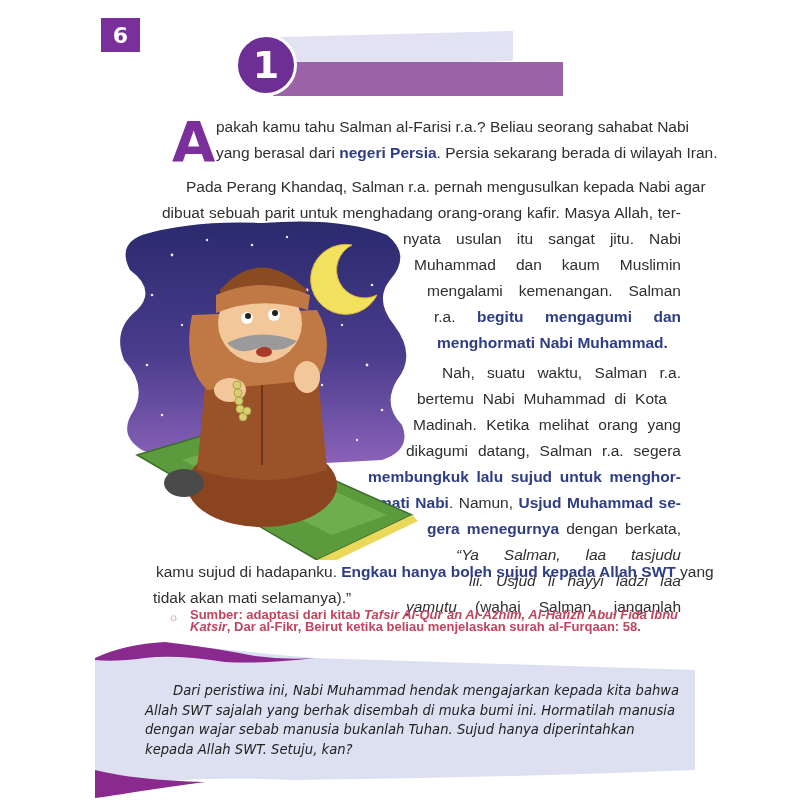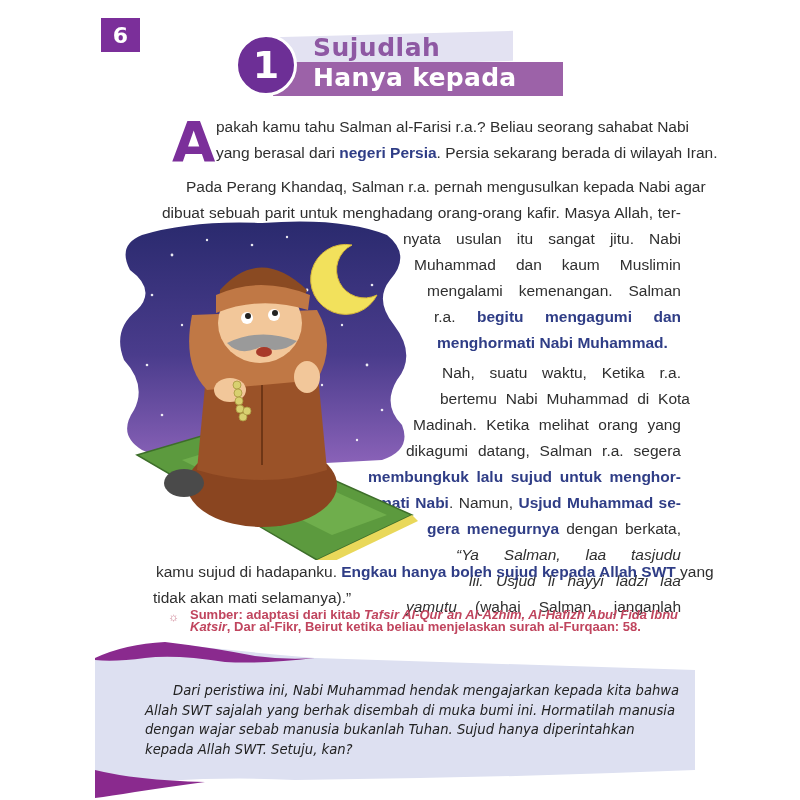--- a/index.html
+++ b/index.html
@@ -67,41 +67,39 @@
 </style>
 </head>
 <body>
 
 <div class="page-number">6</div>
 
 <div class="title-badge">
   <div class="title-top-bar"></div>
   <div class="title-bottom-bar"></div>
   <div class="title-circle">1</div>
-  <div class="title-line1">Sujudlah</div>
-  <div class="title-line2">Hanya kepada Allah</div>
 </div>
 
 <div class="dropcap">A</div>
 
 <div>
   <div class="line just" style="left:216px; top:118px; width:465px;"><span>pakah kamu tahu Salman al-Farisi r.a.? Beliau seorang sahabat Nabi</span></div>
   <div class="line" style="left:216px; top:144px;"><span>yang berasal dari </span><span class="hl">negeri Persia</span><span>. Persia sekarang berada di wilayah Iran.</span></div>
 
   <div class="line just" style="left:186px; top:178px; width:495px;"><span>Pada Perang Khandaq, Salman r.a. pernah mengusulkan kepada Nabi agar</span></div>
   <div class="line just" style="left:162px; top:204px; width:519px;"><span>dibuat sebuah parit untuk menghadang orang-orang kafir. Masya Allah, ter-</span></div>
 
   <div class="line just" style="left:403px; top:230px; width:278px;"><span>nyata usulan itu sangat jitu. Nabi</span></div>
   <div class="line just" style="left:414px; top:256px; width:267px;"><span>Muhammad dan kaum Muslimin</span></div>
   <div class="line just" style="left:427px; top:282px; width:254px;"><span>mengalami kemenangan. Salman</span></div>
   <div class="line just" style="left:434px; top:308px; width:247px;"><span>r.a. </span><span class="hl">begitu mengagumi dan</span></div>
   <div class="line" style="left:437px; top:334px;"><span class="hl">menghormati Nabi Muhammad.</span></div>
 
-  <div class="line just" style="left:442px; top:364px; width:239px;"><span>Nah, suatu waktu, Ketika r.a.</span></div>
-  <div class="line just" style="left:440px; top:390px; width:250px;"><span>bertemu Nabi Muhammad di Kota</span></div>
+  <div class="line just" style="left:442px; top:364px; width:239px;"><span>Nah, suatu waktu, Salman r.a.</span></div>
+  <div class="line just" style="left:417px; top:390px; width:250px;"><span>bertemu Nabi Muhammad di Kota</span></div>
   <div class="line just" style="left:413px; top:416px; width:268px;"><span>Madinah. Ketika melihat orang yang</span></div>
   <div class="line just" style="left:406px; top:442px; width:275px;"><span>dikagumi datang, Salman r.a. segera</span></div>
   <div class="line just" style="left:368px; top:468px; width:313px;"><span class="hl">membungkuk lalu sujud untuk menghor-</span></div>
   <div class="line just" style="left:378px; top:494px; width:303px;"><span class="hl">mati Nabi</span><span>. Namun, </span><span class="hl">Usjud Muhammad se-</span></div>
   <div class="line just" style="left:427px; top:520px; width:254px;"><span class="hl">gera menegurnya</span><span> dengan berkata,</span></div>
   <div class="line just it" style="left:456px; top:546px; width:225px;"><span>“Ya Salman, laa tasjudu</span></div>
   <div class="line just it" style="left:469px; top:572px; width:212px;"><span>lii. Usjud li hayyi ladzi laa</span></div>
   <div class="line just" style="left:406px; top:598px; width:275px;"><span class="it">yamutu</span><span> (wahai Salman, janganlah</span></div>
 </div>
 

